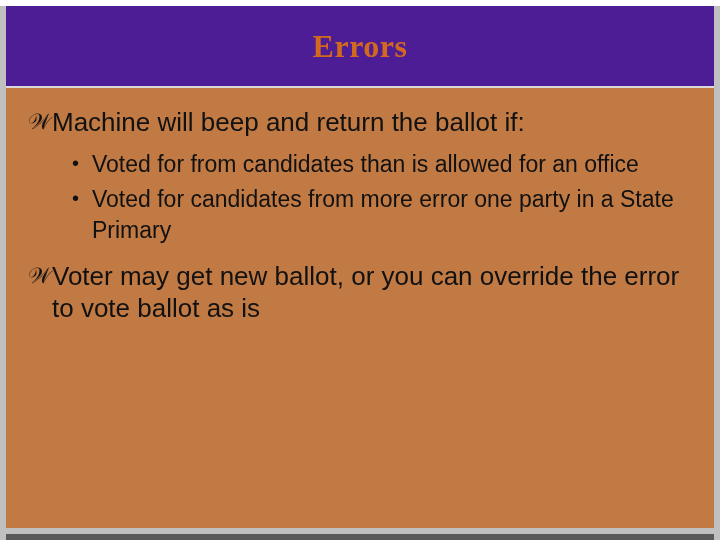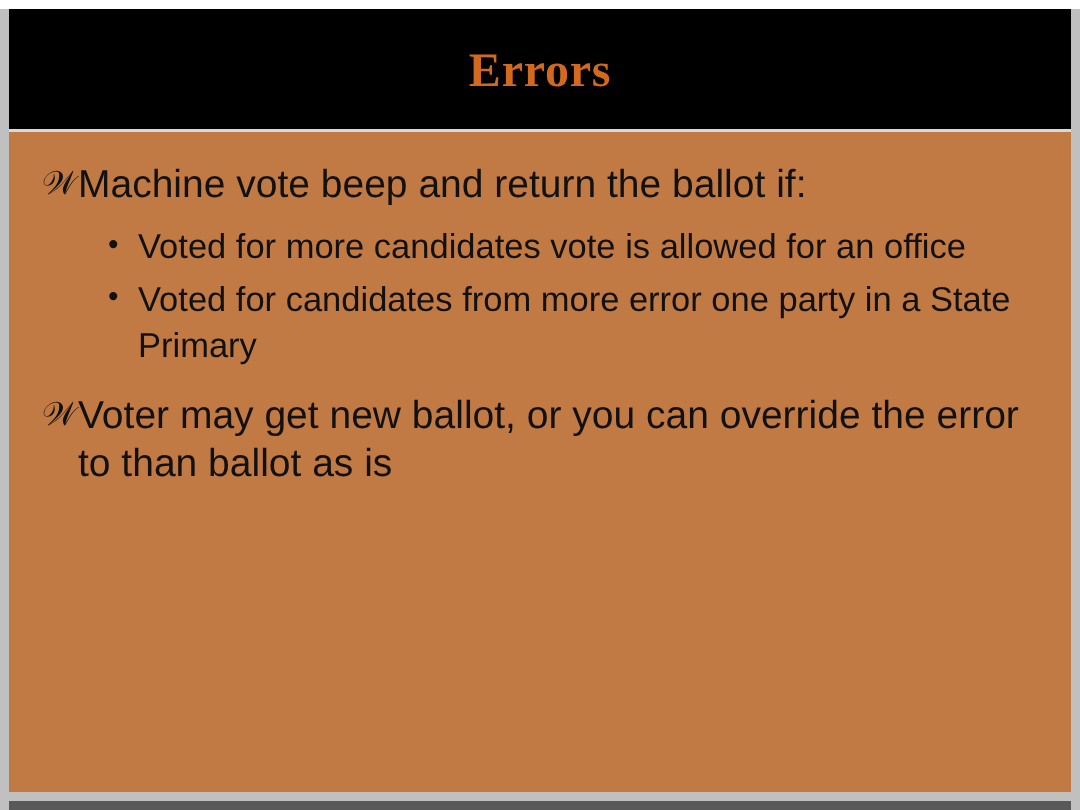--- a/index.html
+++ b/index.html
@@ -4,21 +4,21 @@
 <style>
   * { margin: 0; padding: 0; box-sizing: border-box; }
   html, body { width: 720px; height: 540px; overflow: hidden; font-family: Arial, Helvetica, sans-serif; }
   .slide {
     width: 720px;
     height: 540px;
     background: #c0c0c0;
     position: relative;
   }
   .header {
-    background: #000000;
+    background: #4c1d95;
     margin: 6px 6px 0 6px;
     height: 82px;
     border-bottom: 2px solid #d9d9d9;
     display: flex;
     align-items: center;
     justify-content: center;
   }
   .title {
     font-family: Georgia, 'Times New Roman', serif;
     font-weight: bold;
@@ -81,34 +81,34 @@
 <body>
 
 <div class="slide">
   <div class="header">
     <div class="title">Errors</div>
   </div>
   <div class="body">
 
     <div class="main-item">
       <span class="swash">𝒲</span>
-      <span class="main-text">Machine vote beep and return the ballot if:</span>
+      <span class="main-text">Machine will beep and return the ballot if:</span>
     </div>
 
     <div class="sub-list">
       <div class="sub-item">
         <span class="sub-bullet">•</span>
-        <span class="sub-text">Voted for more candidates vote is allowed for an office</span>
+        <span class="sub-text">Voted for from candidates than is allowed for an office</span>
       </div>
       <div class="sub-item">
         <span class="sub-bullet">•</span>
         <span class="sub-text">Voted for candidates from more error one party in a State Primary</span>
       </div>
     </div>
 
     <div class="main-item main-item-2">
       <span class="swash">𝒲</span>
-      <span class="main-text">Voter may get new ballot, or you can override the error to than ballot as is</span>
+      <span class="main-text">Voter may get new ballot, or you can override the error to vote ballot as is</span>
     </div>
 
   </div>
   <div class="bottom-bar"></div>
 </div>
 
 </body></html>

